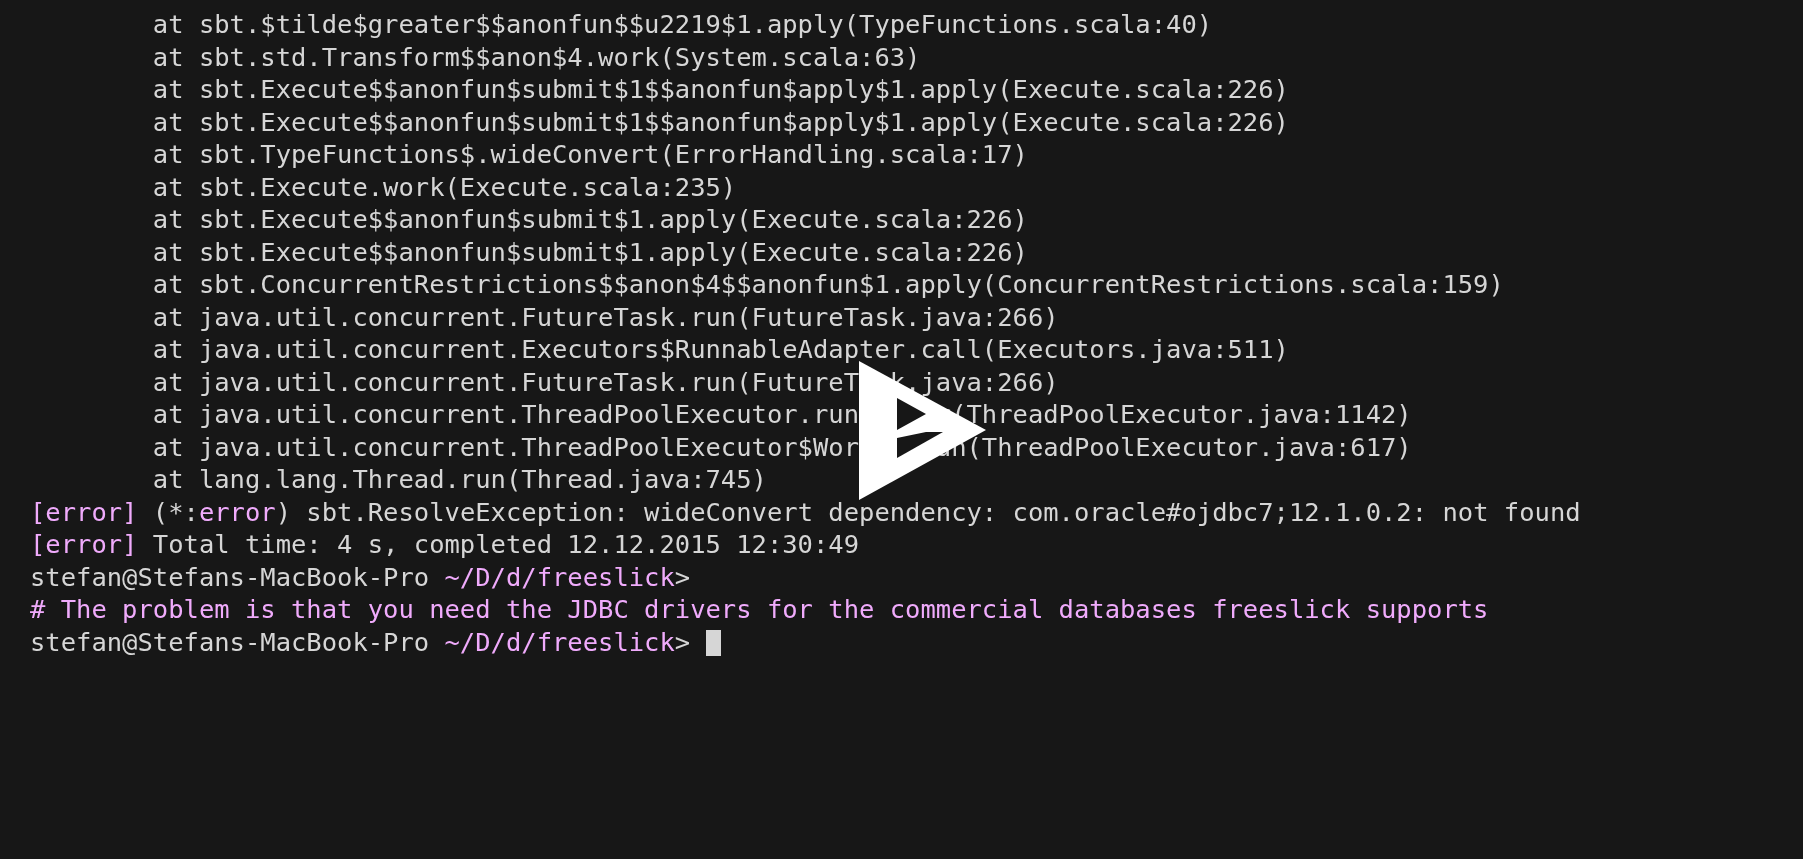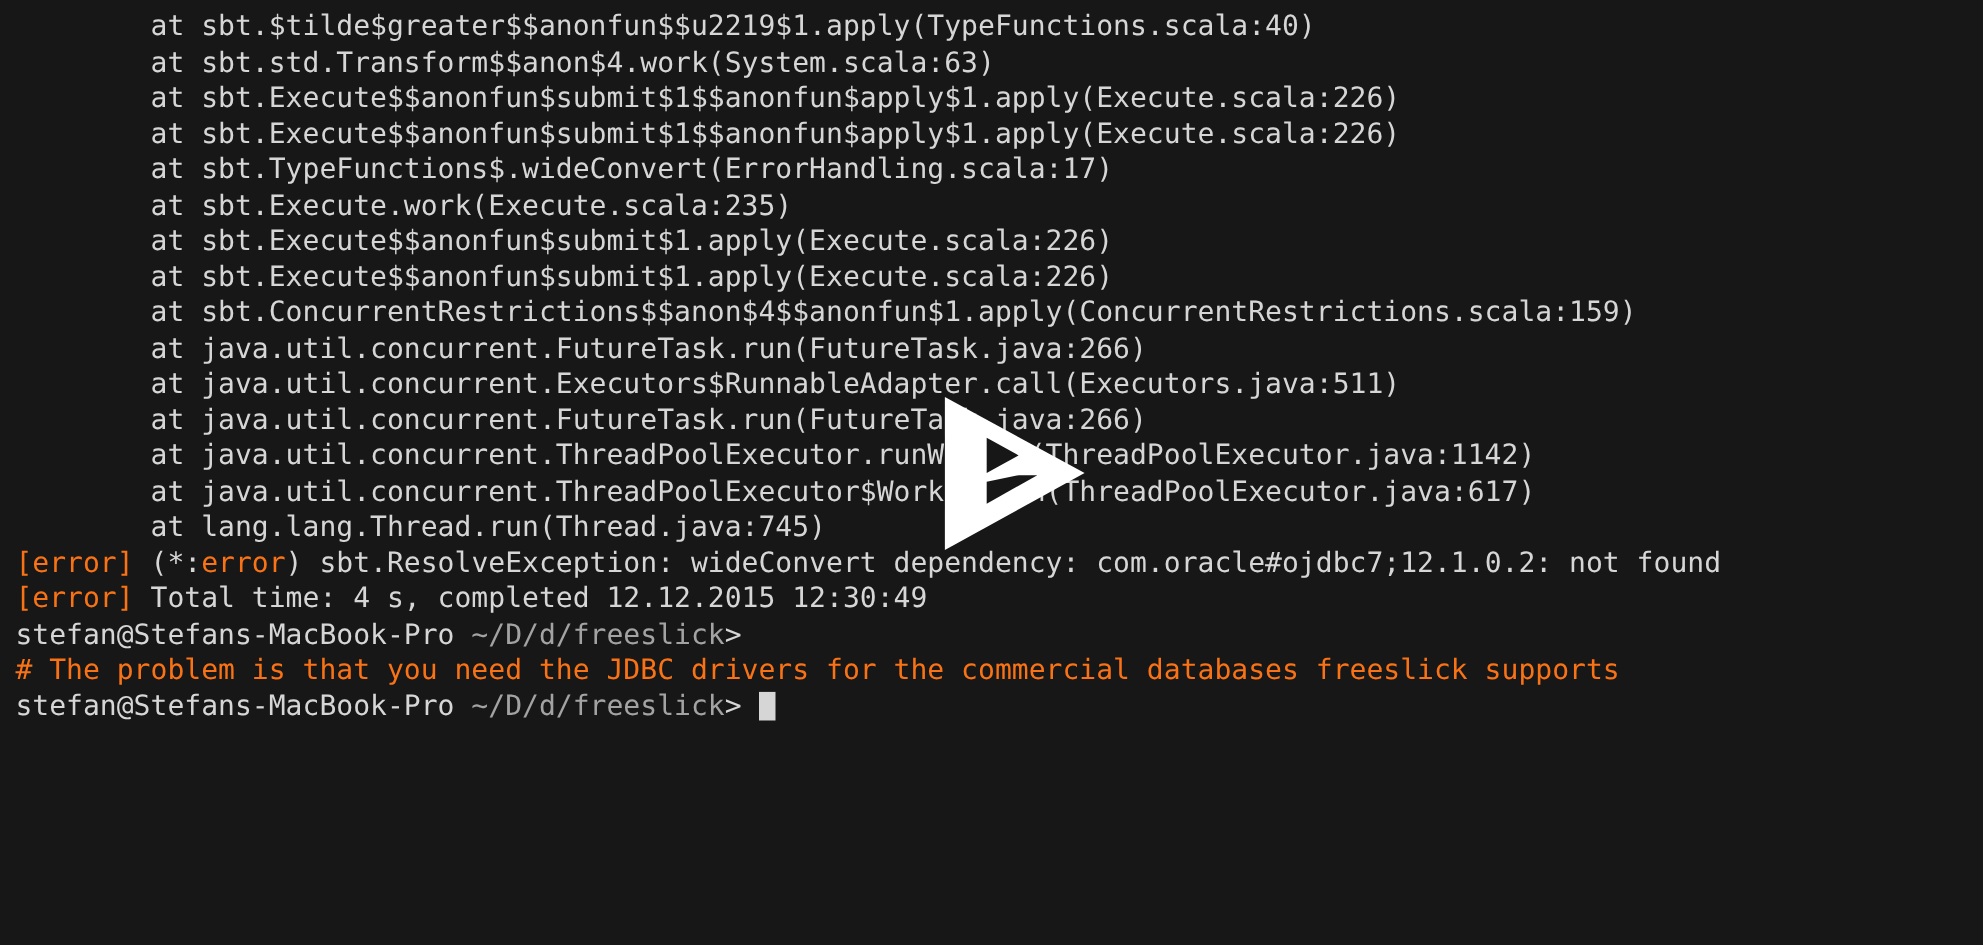--- a/index.html
+++ b/index.html
@@ -11,32 +11,32 @@
   #terminal {
     position: relative;
     width: 1803px;
     height: 859px;
     background: #171717;
     overflow: hidden;
     font-family: "DejaVu Sans Mono", "Liberation Mono", monospace;
     font-size: 25.5px;
     line-height: 32.5px;
     box-sizing: border-box;
-    padding: 8px 0 0 0;
+    padding: 8px 0 0 16px;
   }
   .line {
     white-space: pre;
     color: #d6d6d6;
     letter-spacing: 0px;
     padding-left: 14px;
     height: 32.5px;
   }
   .c-white  { color: #d6d6d6; }
-  .c-red    { color: #f97316; }
-  .c-green  { color: #a3a3a3; }
+  .c-red    { color: #f0abfc; }
+  .c-green  { color: #f0abfc; }
 
   
   .cursor {
     display: inline-block;
     width: 15px;
     height: 26px;
     background: #d6d6d6;
     vertical-align: -5px;
   }
 

